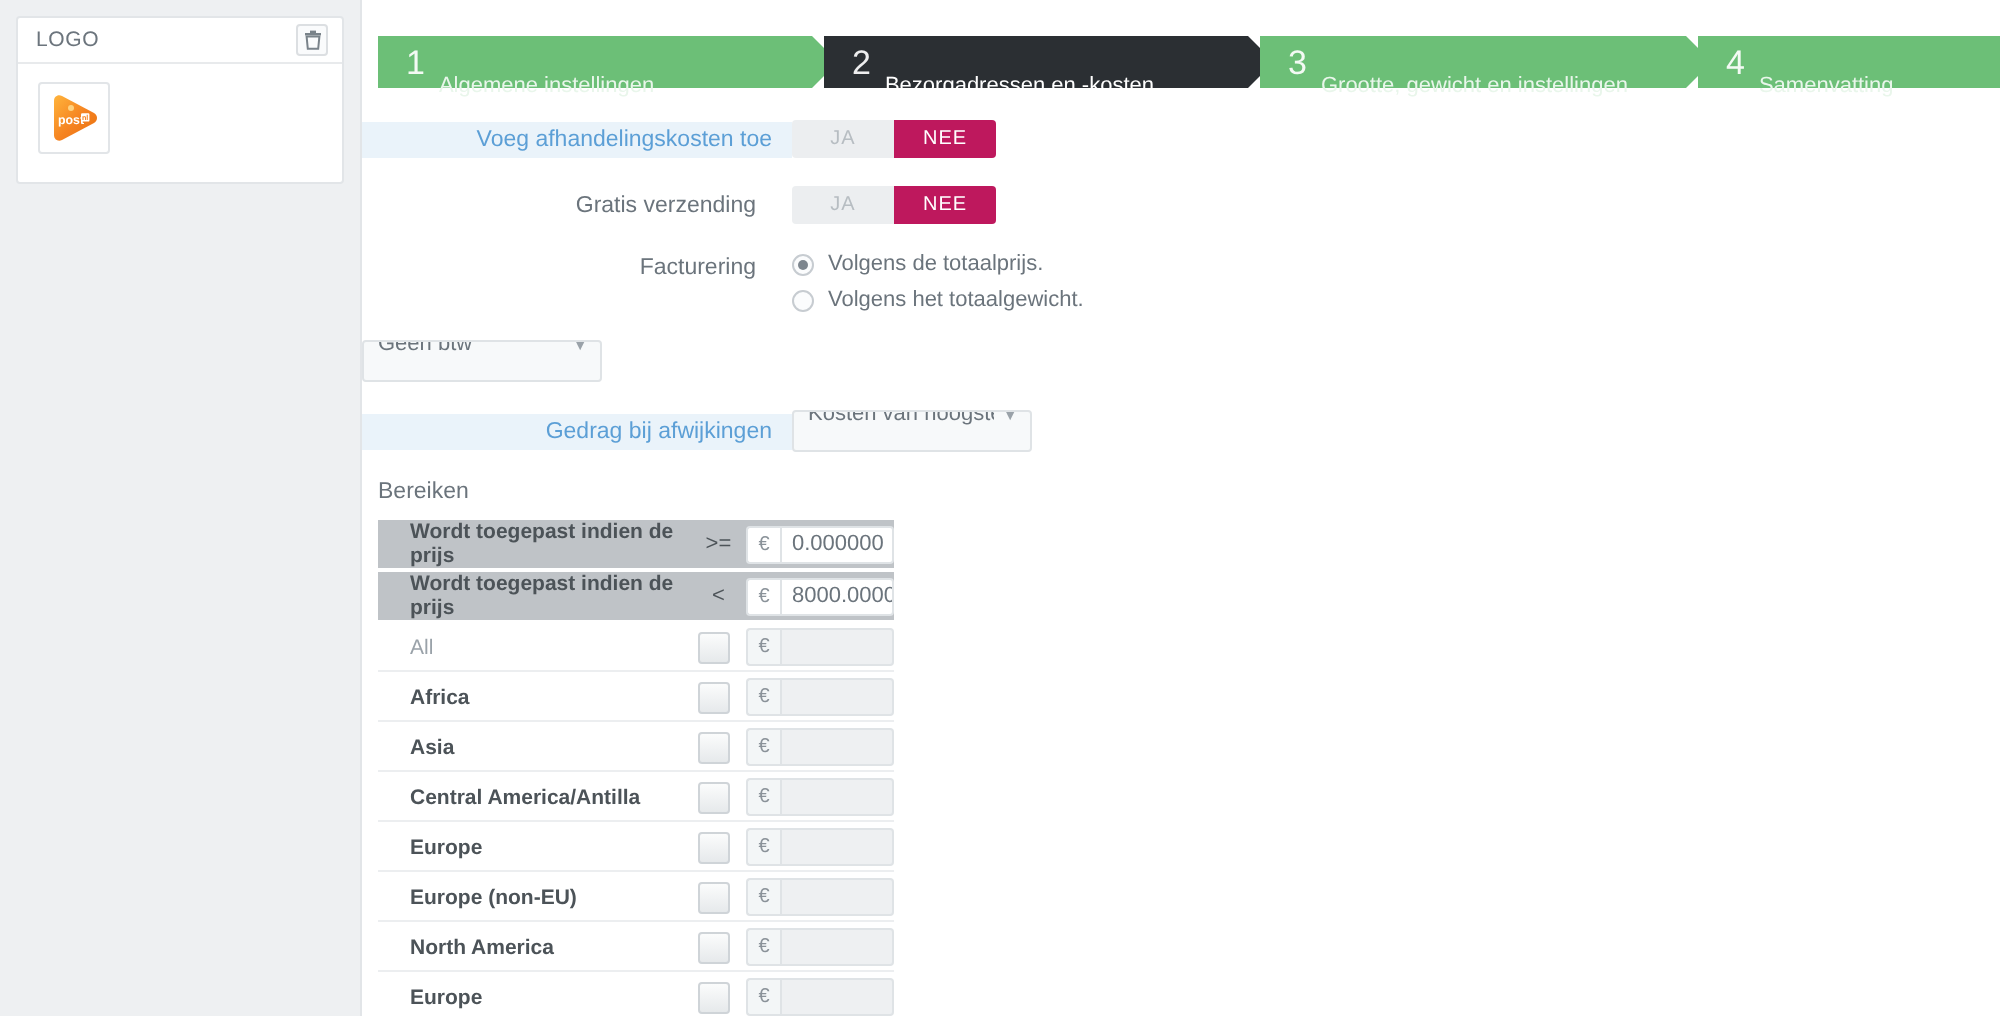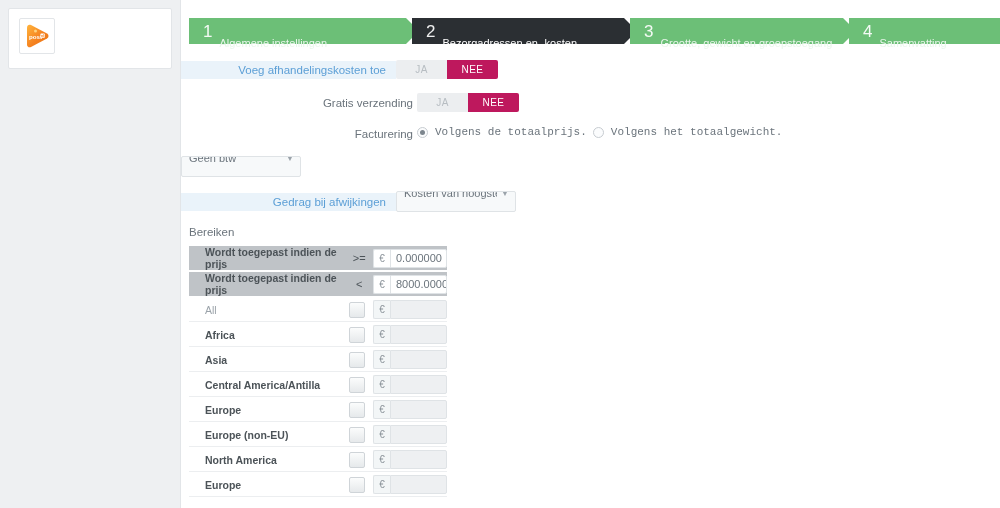--- a/index.html
+++ b/index.html
@@ -118,23 +118,23 @@
   .step.s4::after { display: none; }
 
   
   .form-area { padding: 16px 0 0 0; }
   .frow {
     display: flex;
     align-items: center;
     margin-bottom: 14px;
   }
   .flabel {
-    width: 236px;
+    width: 215px;
     text-align: right;
-    padding-right: 4px;
+    padding-right: 18px;
     font-size: 11.5px;
     color: #6b747c;
     line-height: 16px;
   }
   .flabel.link {
     color: #5c9fd6;
     background: #eaf3fa;
     padding: 1px 10px 1px 6px;
     width: 215px;
   }
@@ -145,21 +145,21 @@
   .toggle .opt {
     width: 51px;
     display: flex; align-items: center; justify-content: center;
     font-size: 10px; letter-spacing: .5px;
     cursor: pointer;
   }
   .toggle .opt.off { background: #eceef0; color: #b7bdc2; }
   .toggle .opt.on  { background: #be185d; color: #ffffff; }
 
   
-  .radio-group { display: flex; flex-direction: row; gap: 6px; font-family: Liberation Mono, monospace; }
+  .radio-group { display: flex; flex-direction: column; gap: 6px; }
   .radio-line { display: flex; align-items: center; font-size: 11px; color: #6b747c; }
   .radio {
     width: 11px; height: 11px; border-radius: 50%;
     border: 1px solid #c7ccd1; background: #fbfcfd;
     margin-right: 7px; position: relative; flex: 0 0 11px;
   }
   .radio.checked::after {
     content: ""; position: absolute;
     left: 2px; top: 2px; width: 5px; height: 5px;
     border-radius: 50%; background: #7d868e;
@@ -267,20 +267,30 @@
   .rrow .money { margin-left: 2px; }
   .crow .money { margin-left: 0; }
 </style>
 </head>
 <body>
 
 <div id="app">
 
   <div class="left-col">
     <div class="logo-card">
+      <div class="logo-card-head">
+        <span class="logo-card-title">LOGO</span>
+        <span class="trash-btn">
+          <svg width="9" height="10" viewBox="0 0 9 10" aria-hidden="true">
+            <rect x="0.5" y="1.5" width="8" height="1.2" fill="#7a838a"></rect>
+            <rect x="3" y="0.3" width="3" height="1.2" fill="#7a838a"></rect>
+            <path d="M1.3 3.2 h6.4 l-0.6 6.2 h-5.2 z" fill="none" stroke="#7a838a" stroke-width="1"></path>
+          </svg>
+        </span>
+      </div>
       <div class="logo-card-body">
         <div class="logo-thumb">
           <svg width="28" height="26" viewBox="0 0 28 26">
             <defs>
               <linearGradient id="pg" x1="0" y1="0" x2="1" y2="1">
                 <stop offset="0%" stop-color="#ffb43c"></stop>
                 <stop offset="55%" stop-color="#f58220"></stop>
                 <stop offset="100%" stop-color="#e8700f"></stop>
               </linearGradient>
             </defs>
@@ -301,21 +311,21 @@
       <div class="step green s1">
         <span class="num">1</span>
         <span class="lbl">Algemene instellingen</span>
       </div>
       <div class="step dark s2">
         <span class="num">2</span>
         <span class="lbl">Bezorgadressen en -kosten</span>
       </div>
       <div class="step green s3">
         <span class="num">3</span>
-        <span class="lbl">Grootte, gewicht en groepstoegang</span>
+        <span class="lbl">Grootte, gewicht en instellingen</span>
       </div>
       <div class="step green s4">
         <span class="num">4</span>
         <span class="lbl">Samenvatting</span>
       </div>
     </div>
 
     <div class="form-area">
 
       <div class="frow">

